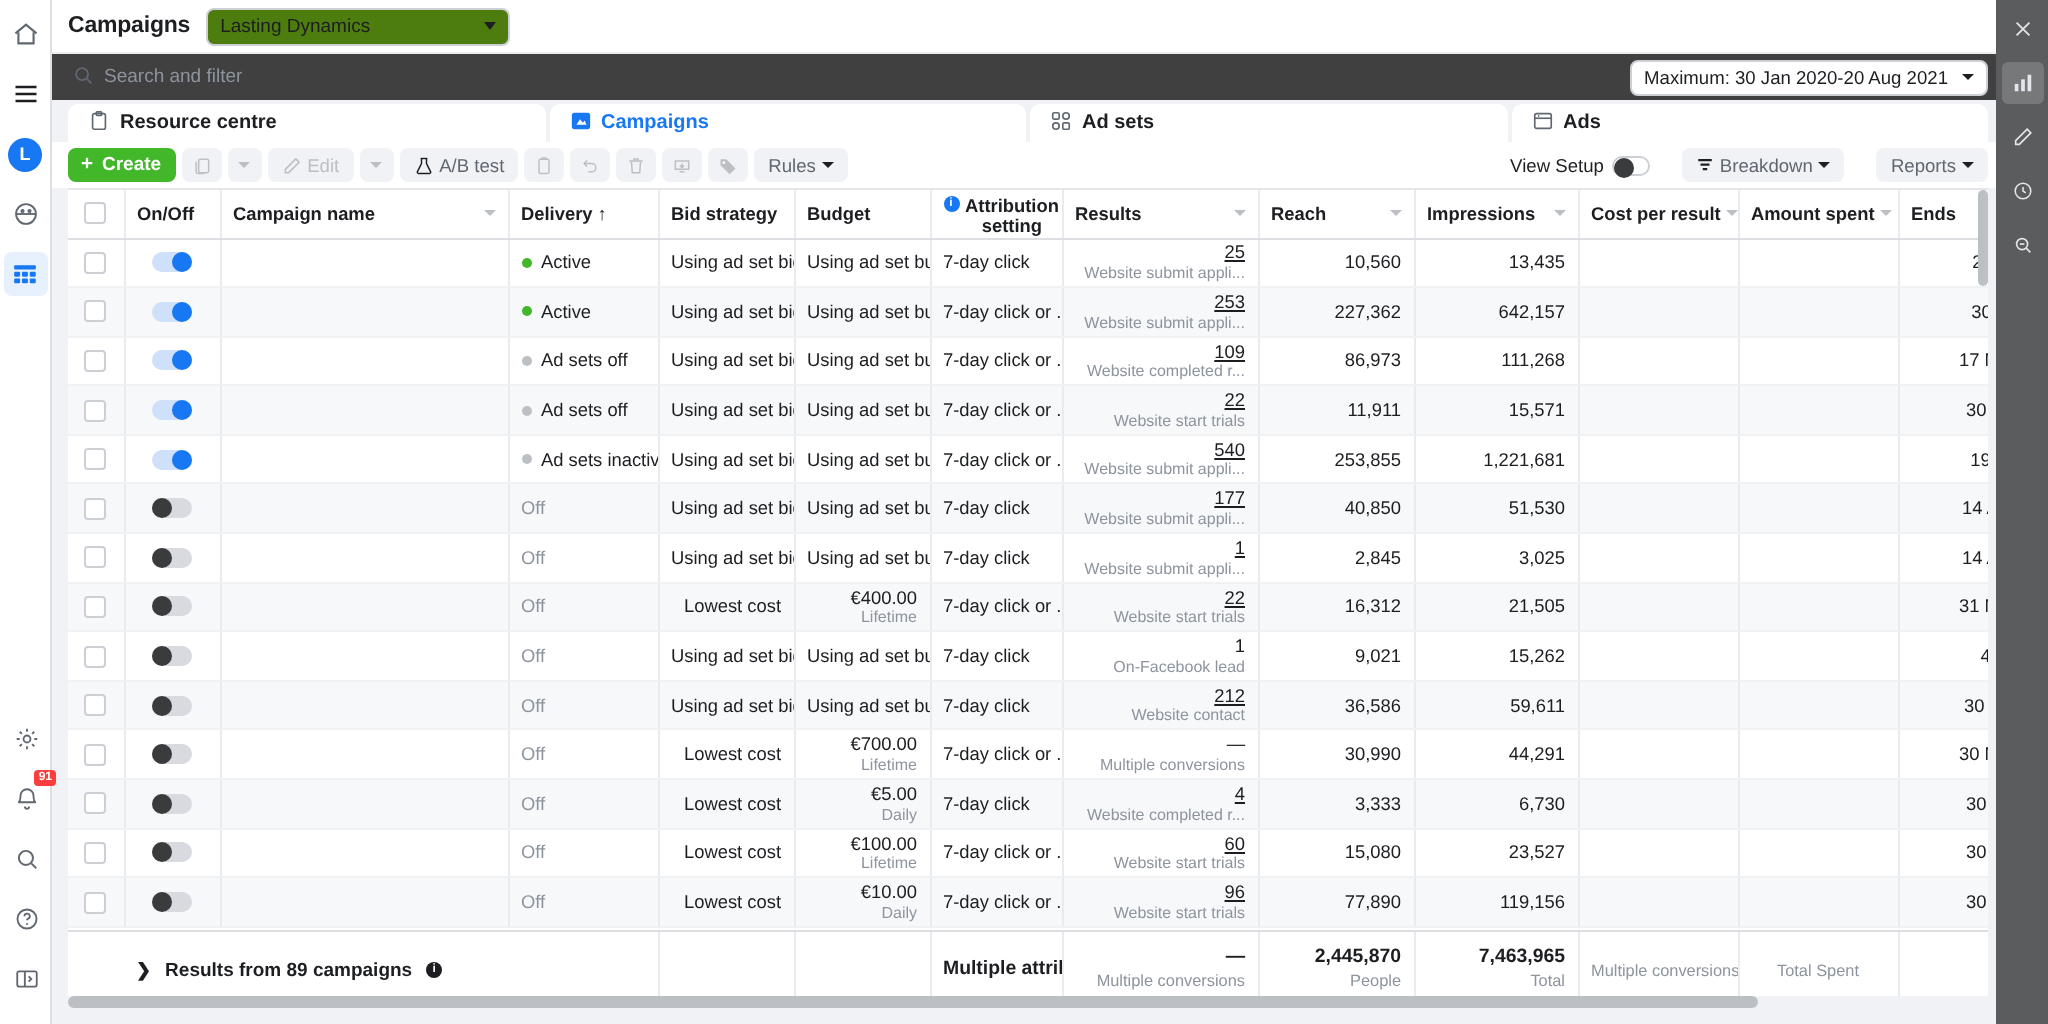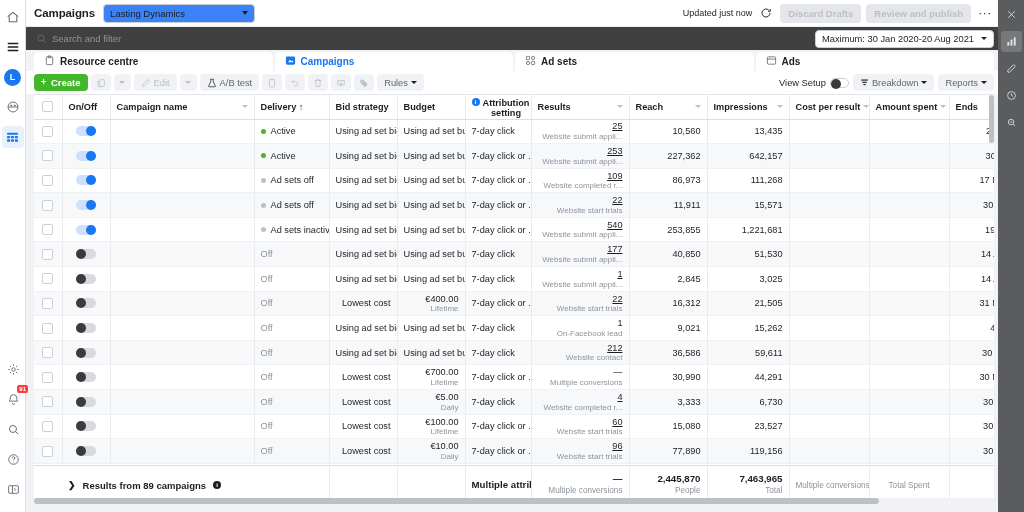--- a/index.html
+++ b/index.html
@@ -70,21 +70,21 @@
   .topbar {
     height: 27px; flex: 0 0 27px; background: #fff;
     display: flex; align-items: center; padding: 0 4px 0 8px;
     border-bottom: 1px solid #eceef0;
   }
   .topbar-title { font-size: 11.5px; font-weight: bold; letter-spacing: -.1px; }
   .acct-select {
     margin-left: 8px; height: 19px; width: 152px;
     border: 1px solid #ccd0d5; border-radius: 4px;
     display: flex; align-items: center; padding: 0 6px;
-    font-size: 9.5px; color: #1c1e21; background: #3b82f6;
+    font-size: 9.5px; color: #1c1e21; background: #4d7c0f;
   }
   .acct-select .cap { flex: 1 1 auto; overflow: hidden; white-space: nowrap; }
   .caret { width: 0; height: 0; border-left: 3.5px solid transparent;
            border-right: 3.5px solid transparent; border-top: 4px solid #1c1e21; }
   .caret.sm { border-left-width: 3px; border-right-width: 3px; border-top-width: 3.5px; }
   .topbar-right { margin-left: auto; display: flex; align-items: center; gap: 5px; }
   .updated-txt { font-size: 9px; color: #1c1e21; }
   .icon-btn-plain {
     width: 18px; height: 18px; border-radius: 4px;
     display: flex; align-items: center; justify-content: center; color: #606770;
@@ -137,21 +137,21 @@
     gap: 3px; padding: 0 7px 0 5px;
   }
   .tb-btn {
     height: 17px; min-width: 17px; border-radius: 4px; background: #f0f2f5;
     color: #606770; display: flex; align-items: center; justify-content: center;
     gap: 3px; padding: 0 5px; font-size: 9.3px;
   }
   .tb-btn.wide { padding: 0 7px; }
   .tb-btn.dis { color: #bcc0c4; }
   .tb-btn.caretonly { padding: 0 4px; }
-  .toolbar-right { margin-left: auto; display: flex; align-items: center; gap: 4px; }
+  .toolbar-right { margin-left: auto; display: flex; align-items: center; gap: 16px; }
   .viewsetup { display: flex; align-items: center; gap: 4px; font-size: 9.3px; color: #1c1e21; }
   .switch {
     width: 19px; height: 10px; border-radius: 6px; background: #fff;
     border: 1px solid #ccd0d5; position: relative;
   }
   .switch .knob {
     position: absolute; top: 0px; left: 0px;
     width: 10px; height: 10px; border-radius: 50%; background: #3a3b3c;
   }
 
@@ -320,34 +320,20 @@
     </div>
   </div>
 
   <div class="main">
 
     <div class="topbar">
       <div class="topbar-title">Campaigns</div>
       <div class="acct-select">
         <span class="cap">Lasting Dynamics</span>
         <span class="caret"></span>
-      </div>
-      <div class="topbar-right">
-        <span class="updated-txt">Updated just now</span>
-        <div class="icon-btn-plain">
-          <svg width="12" height="12" viewBox="0 0 24 24" fill="none" stroke="#1c1e21" stroke-width="1.9">
-              <path d="M20 12a8 8 0 1 1-2.4-5.7"></path>
-              <path d="M20.5 4v4.5H16"></path>
-            </svg>
-        </div>
-        <div class="btn-ghost">Discard Drafts</div>
-        <div class="btn-ghost">Review and publish</div>
-        <div class="icon-btn-plain">
-          <span class="dots">···</span>
-        </div>
       </div>
     </div>
 
     <div class="searchrow">
       <div class="searchbox">
         <span>
           <svg width="11" height="11" viewBox="0 0 24 24" fill="none" stroke="#606770" stroke-width="2">
               <circle cx="11" cy="11" r="6.5"></circle>
               <path d="M16 16l5 5"></path>
             </svg>

